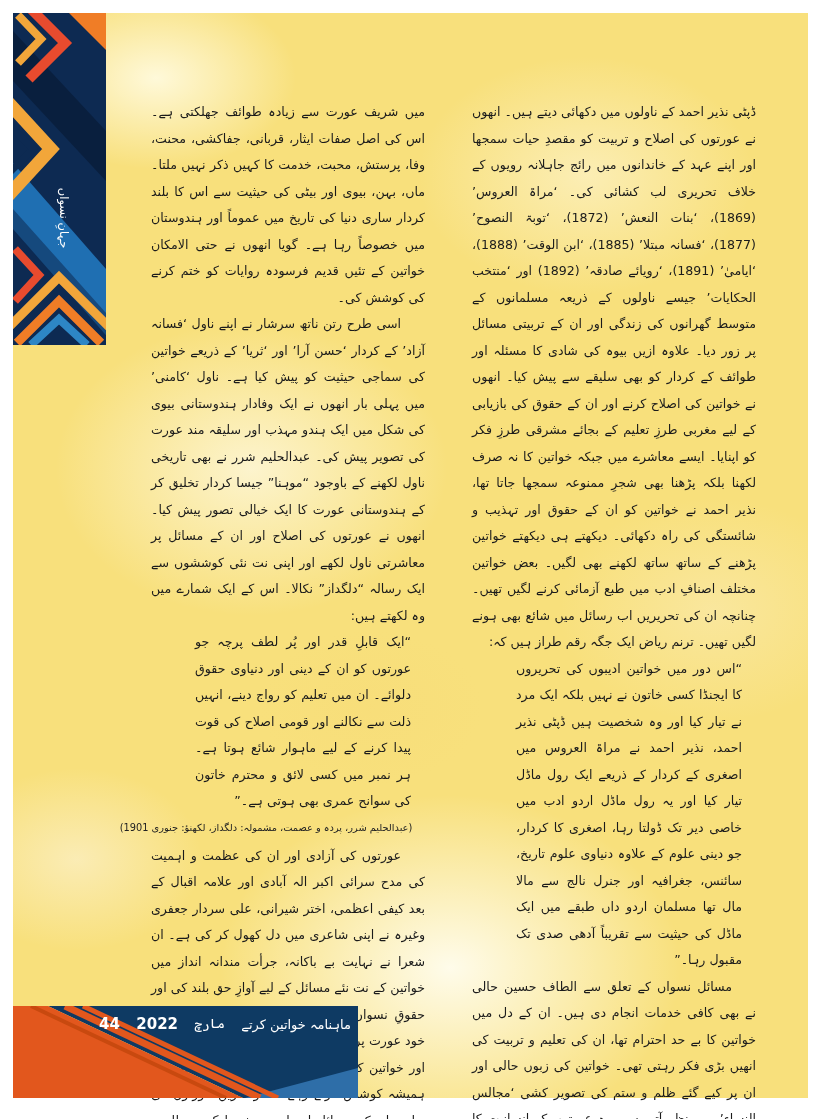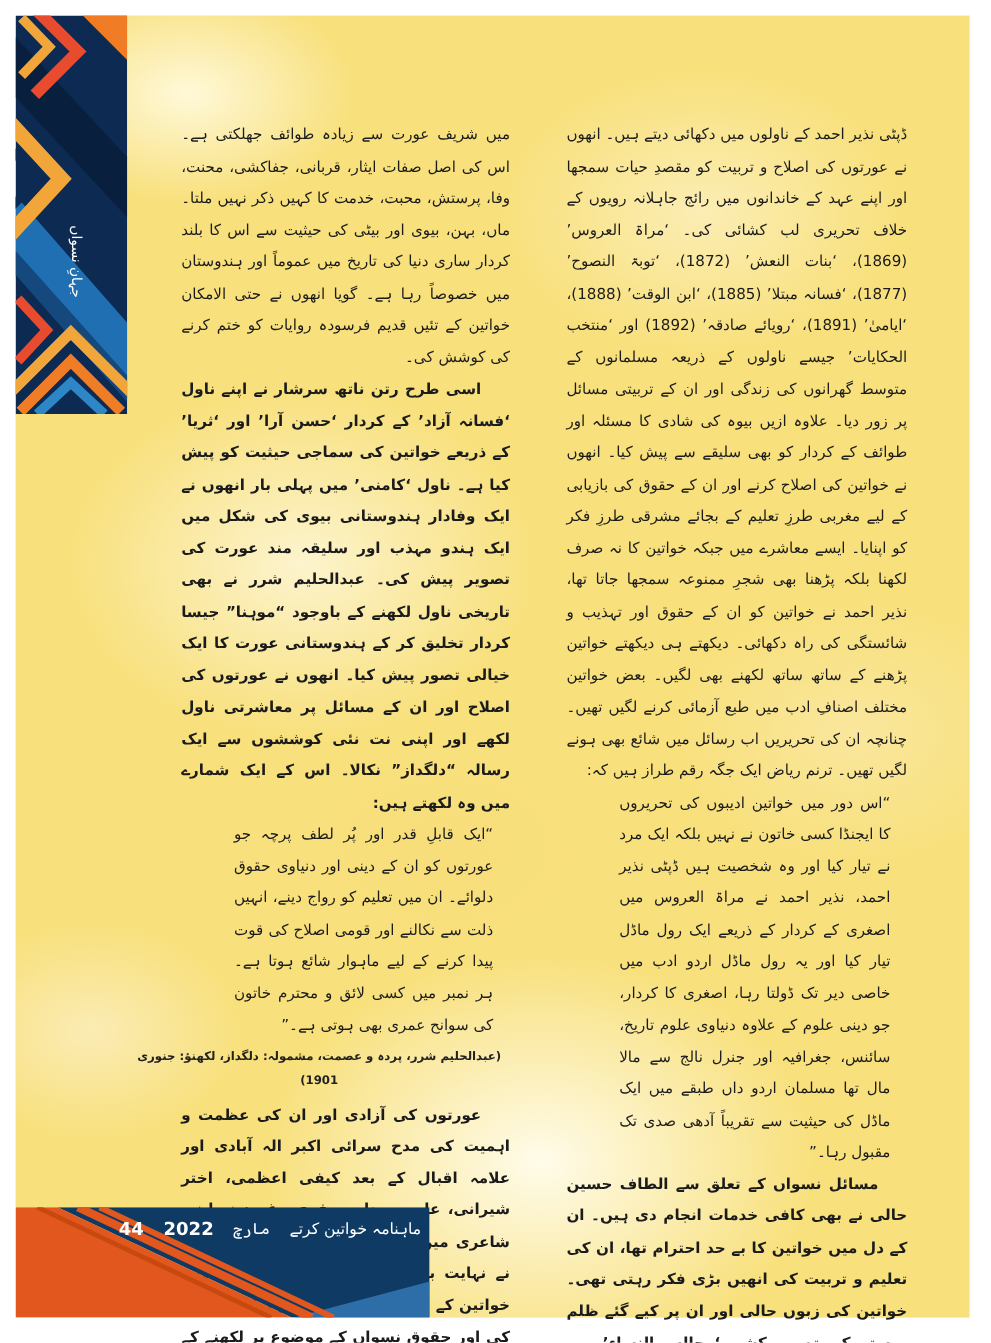--- a/index.html
+++ b/index.html
@@ -21,24 +21,24 @@
   .deco{position:absolute;left:0;top:0;width:93px;height:332px;}
   .deco svg{display:block;}
   .vertical-label{position:absolute;left:51px;top:205px;transform:translate(-50%,-50%) rotate(90deg);
     color:#ffffff;font-size:11.5px;letter-spacing:.5px;white-space:nowrap;direction:rtl;}
   
   .col{position:absolute;top:86px;direction:rtl;text-align:justify;color:#1b1b1b;
        font-size:12.6px;line-height:26.5px;}
   .col-left{left:94px;width:318px;}
   .col-right{left:415px;width:328px;}
   .para{text-align-last:right;margin:0;padding-left:44px;}
-  .indent{text-indent:24px;font-weight:bold;}
+  .indent{text-indent:24px;}
   .quote{margin:0 14px 0 44px;text-align-last:right;}
   .citation{font-size:9.8px;line-height:20px;text-align:center;text-align-last:center;
-            margin:3px 0 5px;color:#222222;font-weight:bold;}
+            margin:3px 0 5px;color:#222222;}
   
   .footer{position:absolute;left:0;bottom:0;width:345px;height:92px;}
   .footer svg{display:block;position:absolute;left:0;top:0;}
   .footer-text{position:absolute;left:86px;top:9px;width:252px;display:flex;direction:rtl;
     justify-content:space-between;align-items:center;color:#ffffff;}
   .footer-title{font-size:13px;}
   .footer-month{font-size:13px;font-family:Liberation Serif, serif;}
   .footer-year,.footer-pageno{font-size:15px;font-weight:bold;
     font-family:"DejaVu Sans",sans-serif;direction:ltr;}
 </style>

